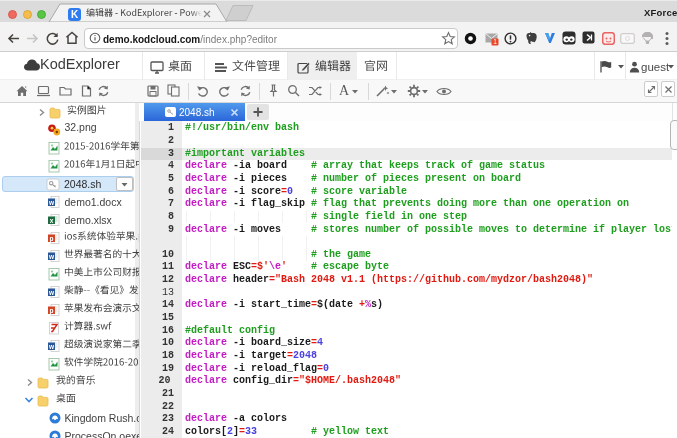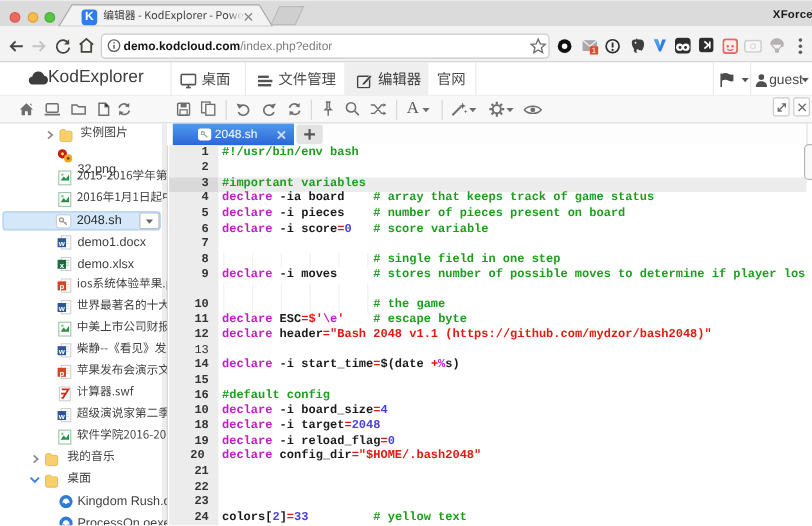--- a/index.html
+++ b/index.html
@@ -266,21 +266,21 @@
     </svg>
     <svg style="position:absolute;left:67.0px;top:105.6px;overflow:visible" width="41" height="15">
       <path transform="translate(0,7.6)" d="M5.3 -1.1C6.6 -0.6 8.0 0.1 8.8 0.7L9.2 0.1C8.4 -0.4 7.0 -1.1 5.7 -1.6ZM2.4 -5.5C2.9 -5.2 3.5 -4.7 3.8 -4.4L4.3 -4.9C4.0 -5.2 3.4 -5.7 2.8 -6.0ZM1.4 -4.0C2.0 -3.7 2.6 -3.2 2.9 -2.8L3.4 -3.4C3.1 -3.7 2.4 -4.2 1.8 -4.5ZM0.9 -7.2V-5.2H1.6V-6.5H8.3V-5.2H9.0V-7.2H5.6C5.5 -7.5 5.2 -8.0 5.0 -8.4L4.2 -8.2C4.4 -7.9 4.6 -7.5 4.8 -7.2ZM0.7 -2.5V-1.9H4.3C3.7 -0.9 2.7 -0.3 0.8 0.1C1.0 0.3 1.1 0.6 1.2 0.8C3.5 0.2 4.6 -0.6 5.1 -1.9H9.3V-2.5H5.4C5.6 -3.5 5.7 -4.6 5.8 -6.0H5.0C4.9 -4.6 4.9 -3.5 4.6 -2.5Z M16.7 -7.2V-1.6H17.4V-7.2ZM18.3 -8.3V-0.2C18.3 -0.1 18.3 -0.0 18.1 0.0C18.0 0.0 17.4 0.0 16.8 -0.0C16.9 0.2 17.1 0.5 17.1 0.7C17.8 0.7 18.4 0.7 18.6 0.6C18.9 0.5 19.0 0.2 19.0 -0.2V-8.3ZM13.4 -2.9C13.8 -2.6 14.2 -2.3 14.5 -2.0C14.0 -1.0 13.4 -0.2 12.7 0.2C12.9 0.4 13.1 0.6 13.2 0.8C14.7 -0.3 15.8 -2.3 16.1 -5.5L15.7 -5.6L15.5 -5.6H14.3C14.4 -6.1 14.5 -6.6 14.6 -7.1H16.3V-7.8H12.8V-7.1H13.9C13.6 -5.5 13.1 -4.0 12.4 -3.0C12.5 -2.9 12.8 -2.7 12.9 -2.6C13.4 -3.2 13.8 -4.0 14.0 -4.9H15.3C15.2 -4.1 15.0 -3.3 14.8 -2.7C14.5 -2.9 14.1 -3.2 13.9 -3.4ZM12.0 -8.3C11.6 -6.9 11.0 -5.4 10.2 -4.5C10.3 -4.3 10.5 -3.9 10.6 -3.7C10.9 -4.0 11.1 -4.4 11.3 -4.8V0.8H12.0V-6.2C12.3 -6.8 12.5 -7.5 12.7 -8.1Z M23.5 -2.8C24.3 -2.6 25.3 -2.2 25.9 -2.0L26.2 -2.5C25.6 -2.7 24.6 -3.1 23.8 -3.2ZM22.5 -1.5C23.9 -1.3 25.6 -0.9 26.6 -0.6L26.9 -1.2C25.9 -1.5 24.2 -1.9 22.9 -2.0ZM20.6 -7.9V0.8H21.3V0.4H28.1V0.8H28.9V-7.9ZM21.3 -0.3V-7.2H28.1V-0.3ZM23.9 -7.0C23.4 -6.2 22.6 -5.4 21.7 -4.9C21.9 -4.8 22.1 -4.6 22.2 -4.5C22.5 -4.7 22.8 -4.9 23.1 -5.2C23.4 -4.9 23.8 -4.6 24.2 -4.3C23.4 -3.9 22.4 -3.6 21.5 -3.4C21.7 -3.3 21.8 -3.0 21.9 -2.8C22.8 -3.0 23.9 -3.4 24.8 -3.9C25.7 -3.5 26.6 -3.1 27.5 -2.9C27.6 -3.1 27.8 -3.4 27.9 -3.5C27.1 -3.7 26.2 -3.9 25.4 -4.3C26.2 -4.8 26.8 -5.3 27.2 -6.0L26.8 -6.2L26.7 -6.2H24.1C24.3 -6.4 24.4 -6.6 24.5 -6.8ZM23.5 -5.6 23.6 -5.6H26.2C25.8 -5.3 25.3 -4.9 24.8 -4.6C24.3 -4.9 23.9 -5.2 23.5 -5.6Z M31.5 -8.1V-4.8C31.5 -3.0 31.3 -1.2 30.1 0.2C30.3 0.4 30.5 0.6 30.7 0.8C31.6 -0.2 32.0 -1.4 32.1 -2.6H36.3V0.8H37.1V-3.4H32.2C32.2 -3.9 32.3 -4.3 32.3 -4.8V-5.0H38.6V-5.8H35.8V-8.3H35.1V-5.8H32.3V-8.1Z" fill="#3f3f3f"></path>
     </svg>
     <svg style="position:absolute;left:46.5px;top:123px;" width="14" height="14" viewBox="0 0 14 14">
       <circle cx="5" cy="5.2" r="3.8" fill="#c81a12"></circle>
       <circle cx="5" cy="5.2" r="1.4" fill="#f7d24a"></circle>
       <circle cx="9.8" cy="9" r="3.4" fill="#f2a71f"></circle>
       <circle cx="9.8" cy="9" r="1.2" fill="#7a3c06"></circle>
     </svg>
-    <div class="abs" style="left:64.5px;top:135px;font-size:10.5px;color:#3f3f3f">32.png</div>
+    <div class="abs" style="left:64.5px;top:121px;font-size:10.5px;color:#3f3f3f">32.png</div>
     <svg style="position:absolute;left:46.5px;top:141px;" width="14" height="14" viewBox="0 0 14 14">
       <rect x="2" y="1.5" width="10" height="11.5" fill="#fdfefd" stroke="#9dc4a6" stroke-width=".9"></rect>
       <path d="M3.5 9.5 L6 6 L8 8 L10.5 4.5 L10.5 9.5 Z" fill="#229544"></path>
       <circle cx="5" cy="4.5" r="1" fill="#7ec68f"></circle>
     </svg>
     <svg style="position:absolute;left:64.0px;top:141.6px;overflow:visible" width="77" height="15">
       <path transform="translate(0,7.5)" d="M0.4 0.0H4.9V-0.8H2.9C2.6 -0.8 2.1 -0.7 1.8 -0.7C3.4 -2.3 4.6 -3.7 4.6 -5.2C4.6 -6.4 3.8 -7.2 2.5 -7.2C1.6 -7.2 1.0 -6.8 0.4 -6.2L0.9 -5.7C1.3 -6.2 1.8 -6.5 2.4 -6.5C3.3 -6.5 3.7 -5.9 3.7 -5.1C3.7 -3.9 2.7 -2.5 0.4 -0.5Z M8.1 0.1C9.4 0.1 10.3 -1.1 10.3 -3.6C10.3 -6.0 9.4 -7.2 8.1 -7.2C6.7 -7.2 5.9 -6.0 5.9 -3.6C5.9 -1.1 6.7 0.1 8.1 0.1ZM8.1 -0.6C7.3 -0.6 6.7 -1.5 6.7 -3.6C6.7 -5.7 7.3 -6.5 8.1 -6.5C8.9 -6.5 9.4 -5.7 9.4 -3.6C9.4 -1.5 8.9 -0.6 8.1 -0.6Z M11.6 0.0H15.5V-0.7H14.1V-7.1H13.4C13.0 -6.9 12.6 -6.7 11.9 -6.6V-6.0H13.2V-0.7H11.6Z M18.7 0.1C19.9 0.1 21.0 -0.8 21.0 -2.3C21.0 -3.9 20.0 -4.6 18.9 -4.6C18.4 -4.6 18.1 -4.5 17.8 -4.3L18.0 -6.4H20.7V-7.1H17.2L17.0 -3.8L17.5 -3.5C17.9 -3.8 18.2 -3.9 18.6 -3.9C19.5 -3.9 20.1 -3.3 20.1 -2.3C20.1 -1.3 19.4 -0.6 18.6 -0.6C17.8 -0.6 17.3 -1.0 16.9 -1.4L16.4 -0.8C16.9 -0.3 17.6 0.1 18.7 0.1Z M22.0 -2.4H24.5V-3.1H22.0Z M25.3 0.0H29.8V-0.8H27.8C27.5 -0.8 27.0 -0.7 26.7 -0.7C28.3 -2.3 29.5 -3.7 29.5 -5.2C29.5 -6.4 28.7 -7.2 27.4 -7.2C26.5 -7.2 25.9 -6.8 25.3 -6.2L25.8 -5.7C26.2 -6.2 26.7 -6.5 27.3 -6.5C28.2 -6.5 28.6 -5.9 28.6 -5.1C28.6 -3.9 27.6 -2.5 25.3 -0.5Z M33.0 0.1C34.3 0.1 35.2 -1.1 35.2 -3.6C35.2 -6.0 34.3 -7.2 33.0 -7.2C31.6 -7.2 30.8 -6.0 30.8 -3.6C30.8 -1.1 31.6 0.1 33.0 0.1ZM33.0 -0.6C32.2 -0.6 31.6 -1.5 31.6 -3.6C31.6 -5.7 32.2 -6.5 33.0 -6.5C33.8 -6.5 34.3 -5.7 34.3 -3.6C34.3 -1.5 33.8 -0.6 33.0 -0.6Z M36.5 0.0H40.4V-0.7H39.0V-7.1H38.3C37.9 -6.9 37.5 -6.7 36.8 -6.6V-6.0H38.1V-0.7H36.5Z M44.0 0.1C45.1 0.1 46.0 -0.8 46.0 -2.2C46.0 -3.7 45.2 -4.4 44.0 -4.4C43.5 -4.4 42.9 -4.1 42.4 -3.6C42.5 -5.8 43.3 -6.5 44.3 -6.5C44.7 -6.5 45.1 -6.3 45.4 -6.0L45.9 -6.5C45.5 -6.9 45.0 -7.2 44.2 -7.2C42.8 -7.2 41.6 -6.2 41.6 -3.4C41.6 -1.0 42.6 0.1 44.0 0.1ZM42.4 -2.9C42.9 -3.5 43.5 -3.8 43.9 -3.8C44.8 -3.8 45.2 -3.1 45.2 -2.2C45.2 -1.2 44.6 -0.6 44.0 -0.6C43.1 -0.6 42.5 -1.4 42.4 -2.9Z M50.9 -3.4V-2.7H47.0V-2.0H50.9V-0.1C50.9 0.0 50.8 0.0 50.7 0.1C50.4 0.1 49.8 0.1 49.0 0.1C49.2 0.3 49.3 0.6 49.4 0.8C50.2 0.8 50.8 0.7 51.2 0.6C51.5 0.5 51.6 0.3 51.6 -0.1V-2.0H55.6V-2.7H51.6V-3.1C52.5 -3.4 53.4 -4.0 54.0 -4.5L53.6 -4.9L53.4 -4.9H48.6V-4.2H52.6C52.1 -3.9 51.5 -3.6 50.9 -3.4ZM50.5 -8.0C50.8 -7.5 51.1 -6.9 51.3 -6.5H49.1L49.5 -6.7C49.4 -7.1 48.9 -7.6 48.6 -8.1L48.0 -7.8C48.3 -7.4 48.6 -6.9 48.8 -6.5H47.2V-4.6H47.9V-5.9H54.7V-4.6H55.4V-6.5H53.8C54.2 -6.9 54.5 -7.4 54.8 -7.8L54.0 -8.1C53.8 -7.6 53.4 -7.0 53.1 -6.5H51.5L52.0 -6.7C51.9 -7.1 51.5 -7.8 51.2 -8.2Z M56.6 -2.2V-1.5H61.1V0.8H61.8V-1.5H65.4V-2.2H61.8V-4.1H64.7V-4.8H61.8V-6.3H64.9V-7.0H59.1C59.3 -7.3 59.4 -7.6 59.6 -8.0L58.8 -8.2C58.4 -6.9 57.6 -5.6 56.6 -4.8C56.8 -4.7 57.1 -4.5 57.2 -4.3C57.8 -4.8 58.3 -5.5 58.7 -6.3H61.1V-4.8H58.2V-2.2ZM58.9 -2.2V-4.1H61.1V-2.2Z M67.5 -3.9C67.4 -3.2 67.2 -2.3 67.1 -1.7H69.7C68.9 -0.9 67.7 -0.2 66.5 0.2C66.7 0.3 66.9 0.6 67.0 0.8C68.1 0.3 69.4 -0.5 70.3 -1.5V0.8H71.0V-1.7H73.8C73.7 -0.9 73.6 -0.5 73.5 -0.3C73.4 -0.3 73.3 -0.3 73.1 -0.3C72.9 -0.3 72.5 -0.3 72.0 -0.3C72.1 -0.1 72.2 0.1 72.2 0.3C72.7 0.4 73.2 0.4 73.4 0.4C73.7 0.3 73.9 0.3 74.0 0.1C74.3 -0.1 74.4 -0.7 74.6 -2.1C74.6 -2.2 74.6 -2.4 74.6 -2.4H71.0V-3.3H74.3V-5.4H67.1V-4.8H70.3V-3.9ZM68.1 -3.3H70.3V-2.4H67.9ZM71.0 -4.8H73.5V-3.9H71.0ZM67.9 -8.2C67.6 -7.3 67.0 -6.4 66.3 -5.8C66.5 -5.7 66.8 -5.5 66.9 -5.4C67.3 -5.8 67.6 -6.2 67.9 -6.8H68.5C68.7 -6.4 68.9 -5.9 68.9 -5.6L69.6 -5.8C69.5 -6.1 69.4 -6.4 69.2 -6.8H70.8V-7.3H68.2C68.4 -7.5 68.5 -7.8 68.6 -8.0ZM71.6 -8.2C71.4 -7.3 70.9 -6.5 70.3 -5.9C70.5 -5.8 70.8 -5.6 71.0 -5.5C71.3 -5.8 71.6 -6.3 71.8 -6.8H72.5C72.8 -6.4 73.1 -5.9 73.2 -5.6L73.9 -5.8C73.7 -6.1 73.5 -6.4 73.3 -6.8H75.0V-7.3H72.1C72.2 -7.5 72.3 -7.8 72.3 -8.0Z" fill="#3f3f3f"></path>
     </svg>
     <svg style="position:absolute;left:46.5px;top:159px;" width="14" height="14" viewBox="0 0 14 14">
       <rect x="2" y="1.5" width="10" height="11.5" fill="#fdfefd" stroke="#9dc4a6" stroke-width=".9"></rect>
@@ -472,27 +472,29 @@
     <div class="abs" style="left:233.5px;top:248.80px;width:1px;height:12.65px;background:#f1f1f1"></div>
     <div class="abs" style="left:257.5px;top:248.80px;width:1px;height:12.65px;background:#f1f1f1"></div>
     <div class="abs" style="left:281.5px;top:248.80px;width:1px;height:12.65px;background:#f1f1f1"></div>
     <div class="abs" style="left:305.5px;top:248.80px;width:1px;height:12.65px;background:#f1f1f1"></div>
     <div class="abs" style="left:0;top:0;width:672px;height:438px;overflow:hidden;pointer-events:none">
       <div class="crow" style="top:122.30px"><span class="c">#!/usr/bin/env bash</span></div>
       <div class="crow" style="top:160.25px"><span class="k">declare</span><span class="t">&nbsp;-ia&nbsp;board&nbsp;&nbsp;&nbsp;&nbsp;</span><span class="c">#&nbsp;array&nbsp;that&nbsp;keeps&nbsp;track&nbsp;of&nbsp;game&nbsp;status</span></div>
       <div class="crow" style="top:147.60px"><span class="c">#important variables</span></div>
       <div class="crow" style="top:172.90px"><span class="k">declare</span><span class="t">&nbsp;-i&nbsp;pieces&nbsp;&nbsp;&nbsp;&nbsp;</span><span class="c">#&nbsp;number&nbsp;of&nbsp;pieces&nbsp;present&nbsp;on&nbsp;board</span></div>
       <div class="crow" style="top:185.55px"><span class="k">declare</span><span class="t">&nbsp;-i&nbsp;score</span><span class="o">=</span><span class="n">0</span><span class="t">&nbsp;&nbsp;&nbsp;</span><span class="c">#&nbsp;score&nbsp;variable</span></div>
+      <div class="crow" style="top:198.20px"><span class="k">declare</span><span class="t">&nbsp;-i&nbsp;flag_skip&nbsp;</span><span class="c">#&nbsp;flag&nbsp;that&nbsp;prevents&nbsp;doing&nbsp;more&nbsp;than&nbsp;one&nbsp;operation&nbsp;on</span></div>
       <div class="crow" style="top:210.85px"><span class="t">&nbsp;&nbsp;&nbsp;&nbsp;&nbsp;&nbsp;&nbsp;&nbsp;&nbsp;&nbsp;&nbsp;&nbsp;&nbsp;&nbsp;&nbsp;&nbsp;&nbsp;&nbsp;&nbsp;&nbsp;&nbsp;</span><span class="c">#&nbsp;single&nbsp;field&nbsp;in&nbsp;one&nbsp;step</span></div>
       <div class="crow" style="top:223.50px"><span class="k">declare</span><span class="t">&nbsp;-i&nbsp;moves&nbsp;&nbsp;&nbsp;&nbsp;&nbsp;</span><span class="c">#&nbsp;stores&nbsp;number&nbsp;of&nbsp;possible&nbsp;moves&nbsp;to&nbsp;determine&nbsp;if&nbsp;player&nbsp;lost</span></div>
       <div class="crow" style="top:248.80px"><span class="t">&nbsp;&nbsp;&nbsp;&nbsp;&nbsp;&nbsp;&nbsp;&nbsp;&nbsp;&nbsp;&nbsp;&nbsp;&nbsp;&nbsp;&nbsp;&nbsp;&nbsp;&nbsp;&nbsp;&nbsp;&nbsp;</span><span class="c">#&nbsp;the&nbsp;game</span></div>
       <div class="crow" style="top:261.45px"><span class="k">declare</span><span class="t">&nbsp;ESC</span><span class="o">=</span><span class="s">$'</span><span class="k">\e</span><span class="s">'</span><span class="t">&nbsp;&nbsp;&nbsp;&nbsp;</span><span class="c">#&nbsp;escape&nbsp;byte</span></div>
       <div class="crow" style="top:274.10px"><span class="k">declare</span><span class="t">&nbsp;header</span><span class="o">=</span><span class="s">"Bash&nbsp;2048&nbsp;v1.1&nbsp;(https://github.com/mydzor/bash2048)"</span></div>
       <div class="crow" style="top:299.40px"><span class="k">declare</span><span class="t">&nbsp;-i&nbsp;start_time</span><span class="o">=</span><span class="t">$(date&nbsp;</span><span class="o">+</span><span class="k">%</span><span class="t">s)</span></div>
       <div class="crow" style="top:324.70px"><span class="c">#default config</span></div>
       <div class="crow" style="top:337.35px"><span class="k">declare</span><span class="t">&nbsp;-i&nbsp;board_size</span><span class="o">=</span><span class="n">4</span></div>
       <div class="crow" style="top:350.00px"><span class="k">declare</span><span class="t">&nbsp;-i&nbsp;target</span><span class="o">=</span><span class="n">2048</span></div>
       <div class="crow" style="top:362.65px"><span class="k">declare</span><span class="t">&nbsp;-i&nbsp;reload_flag</span><span class="o">=</span><span class="n">0</span></div>
       <div class="crow" style="top:375.30px"><span class="k">declare</span><span class="t">&nbsp;config_dir</span><span class="o">=</span><span class="s">"$HOME/.bash2048"</span></div>
+      <div class="crow" style="top:413.25px"><span class="k">declare</span><span class="t">&nbsp;-a&nbsp;colors</span></div>
       <div class="crow" style="top:425.90px"><span class="t">colors[</span><span class="n">2</span><span class="t">]</span><span class="o">=</span><span class="n">33</span><span class="t">&nbsp;&nbsp;&nbsp;&nbsp;&nbsp;&nbsp;&nbsp;&nbsp;&nbsp;</span><span class="c">#&nbsp;yellow&nbsp;text</span></div>
     </div>
     <div class="abs" style="left:672px;top:102.5px;width:1px;height:18.5px;background:#e2e2e2"></div>
     <div class="abs" style="left:670px;top:120px;width:10px;height:30px;background:#fafafa;border:1px solid #b5b5b5;border-radius:4px"></div>
   </div>
 </body></html>

